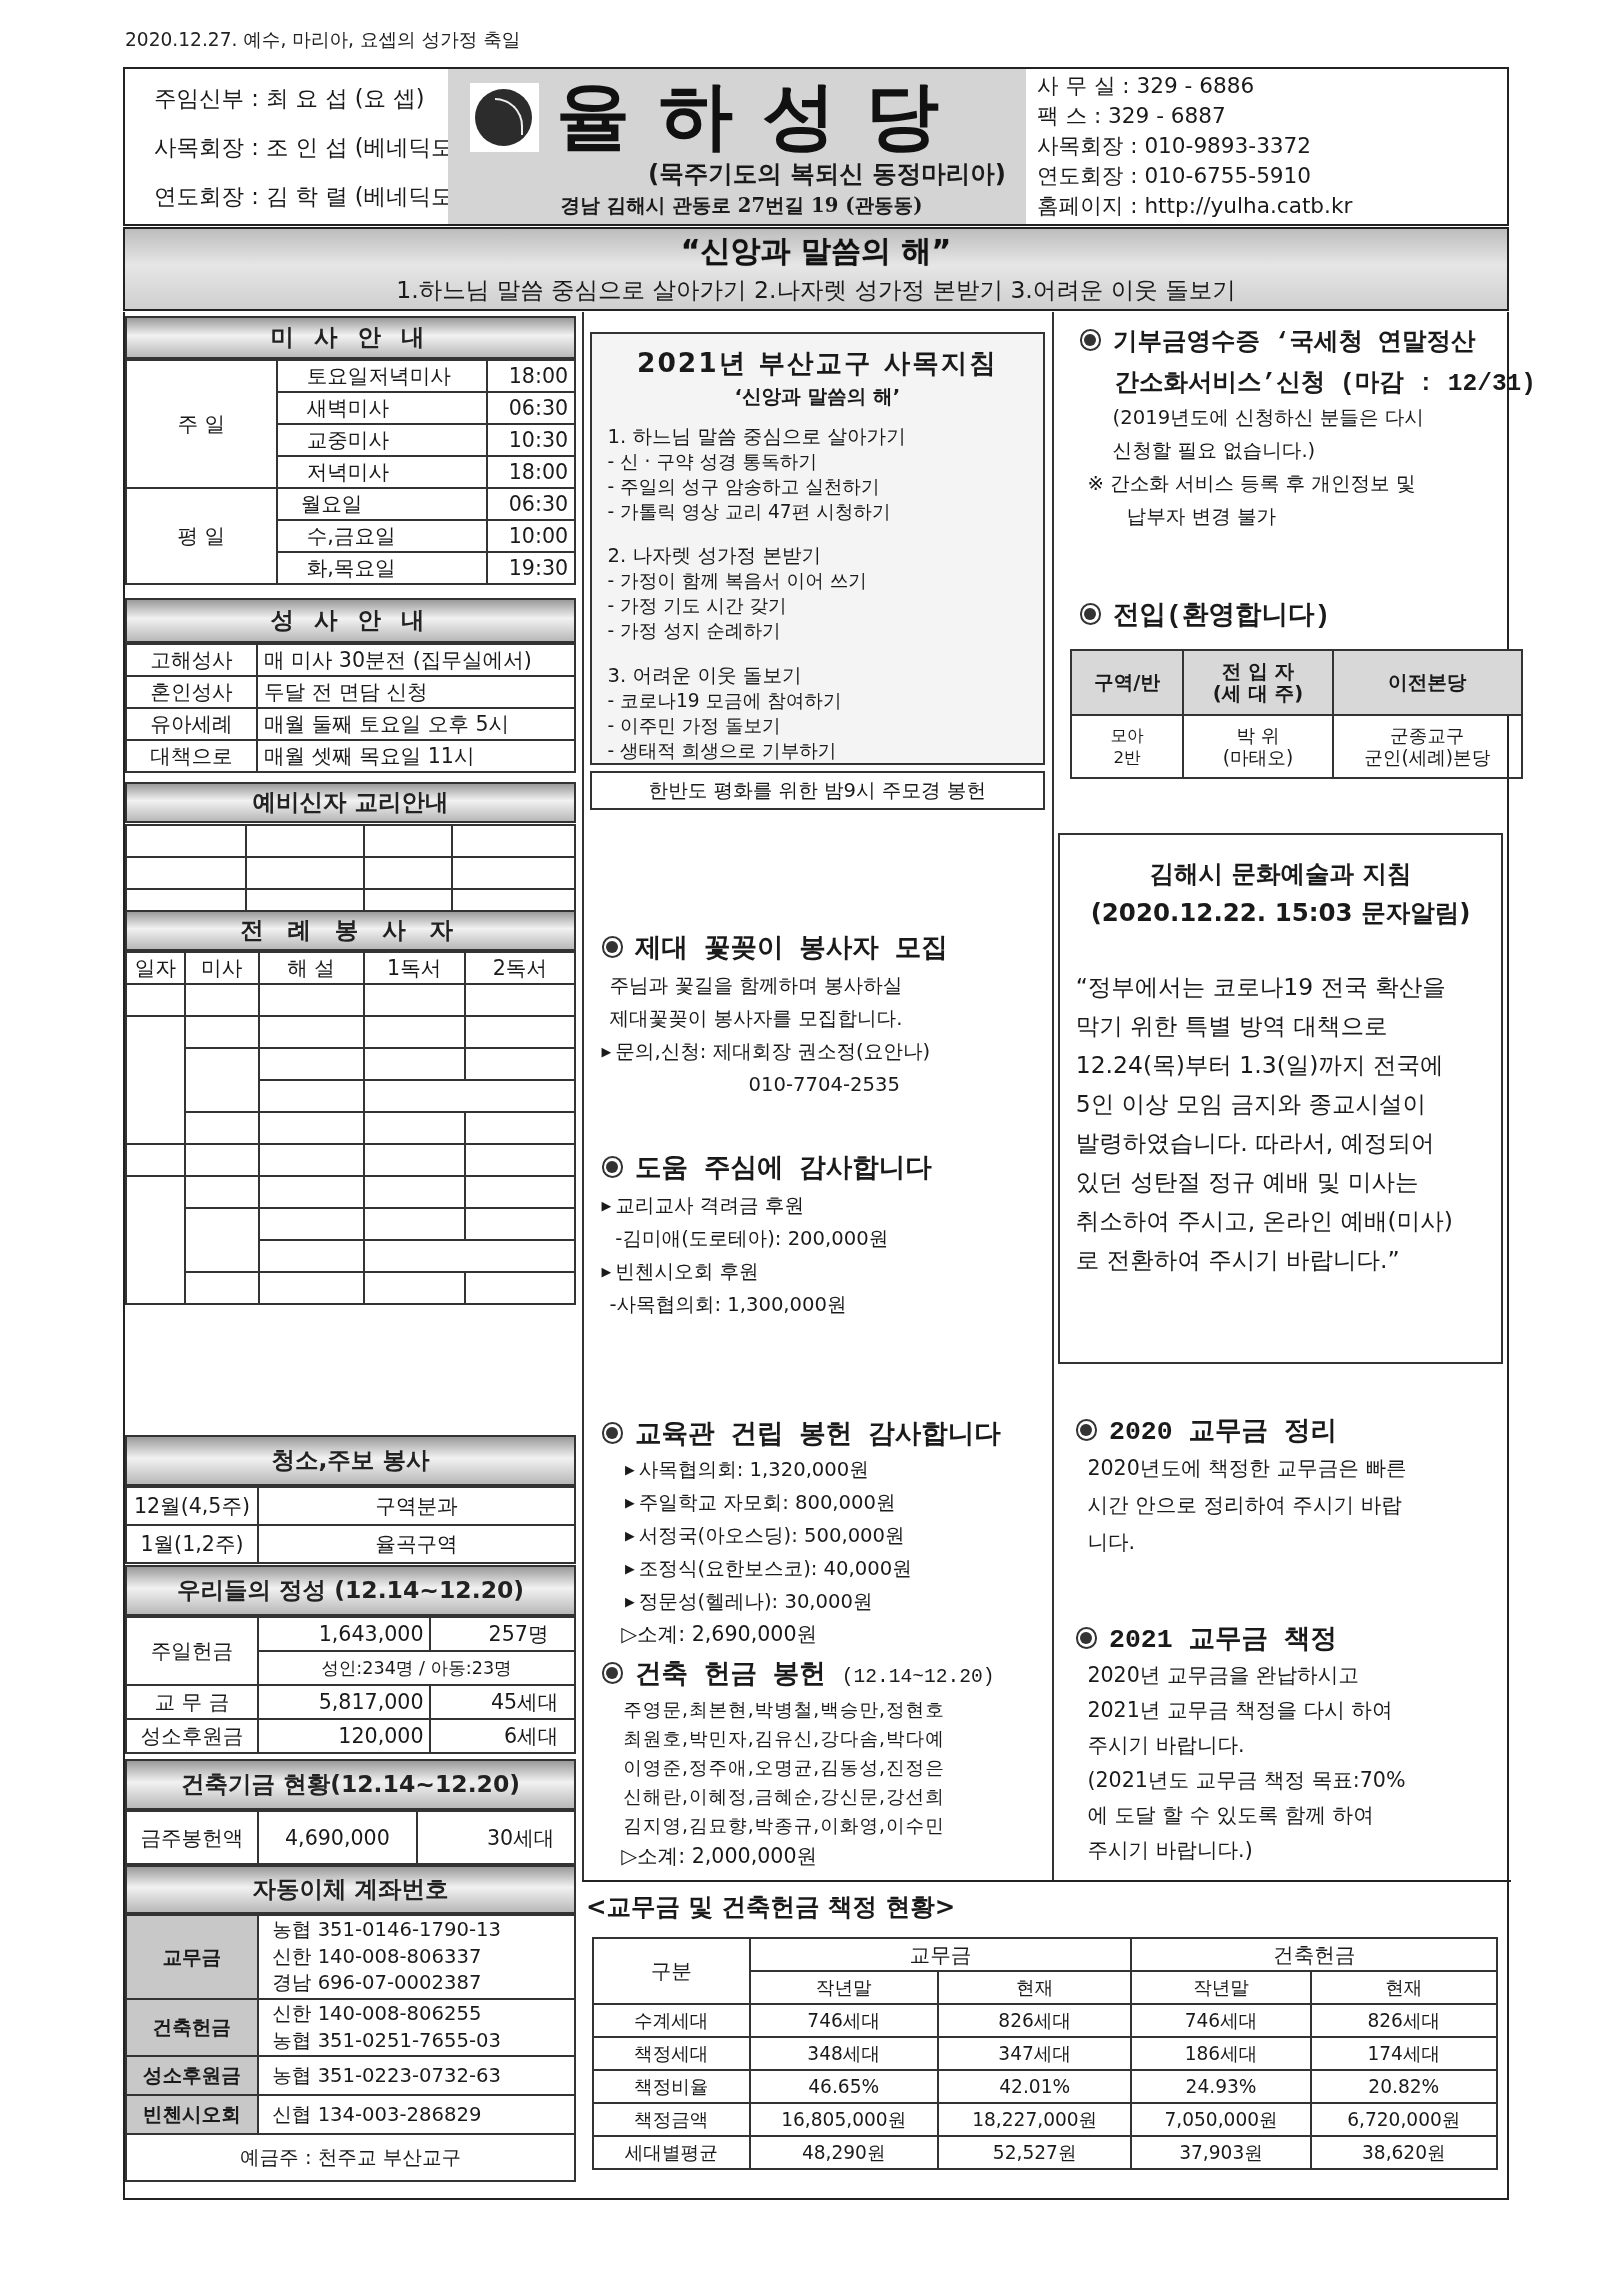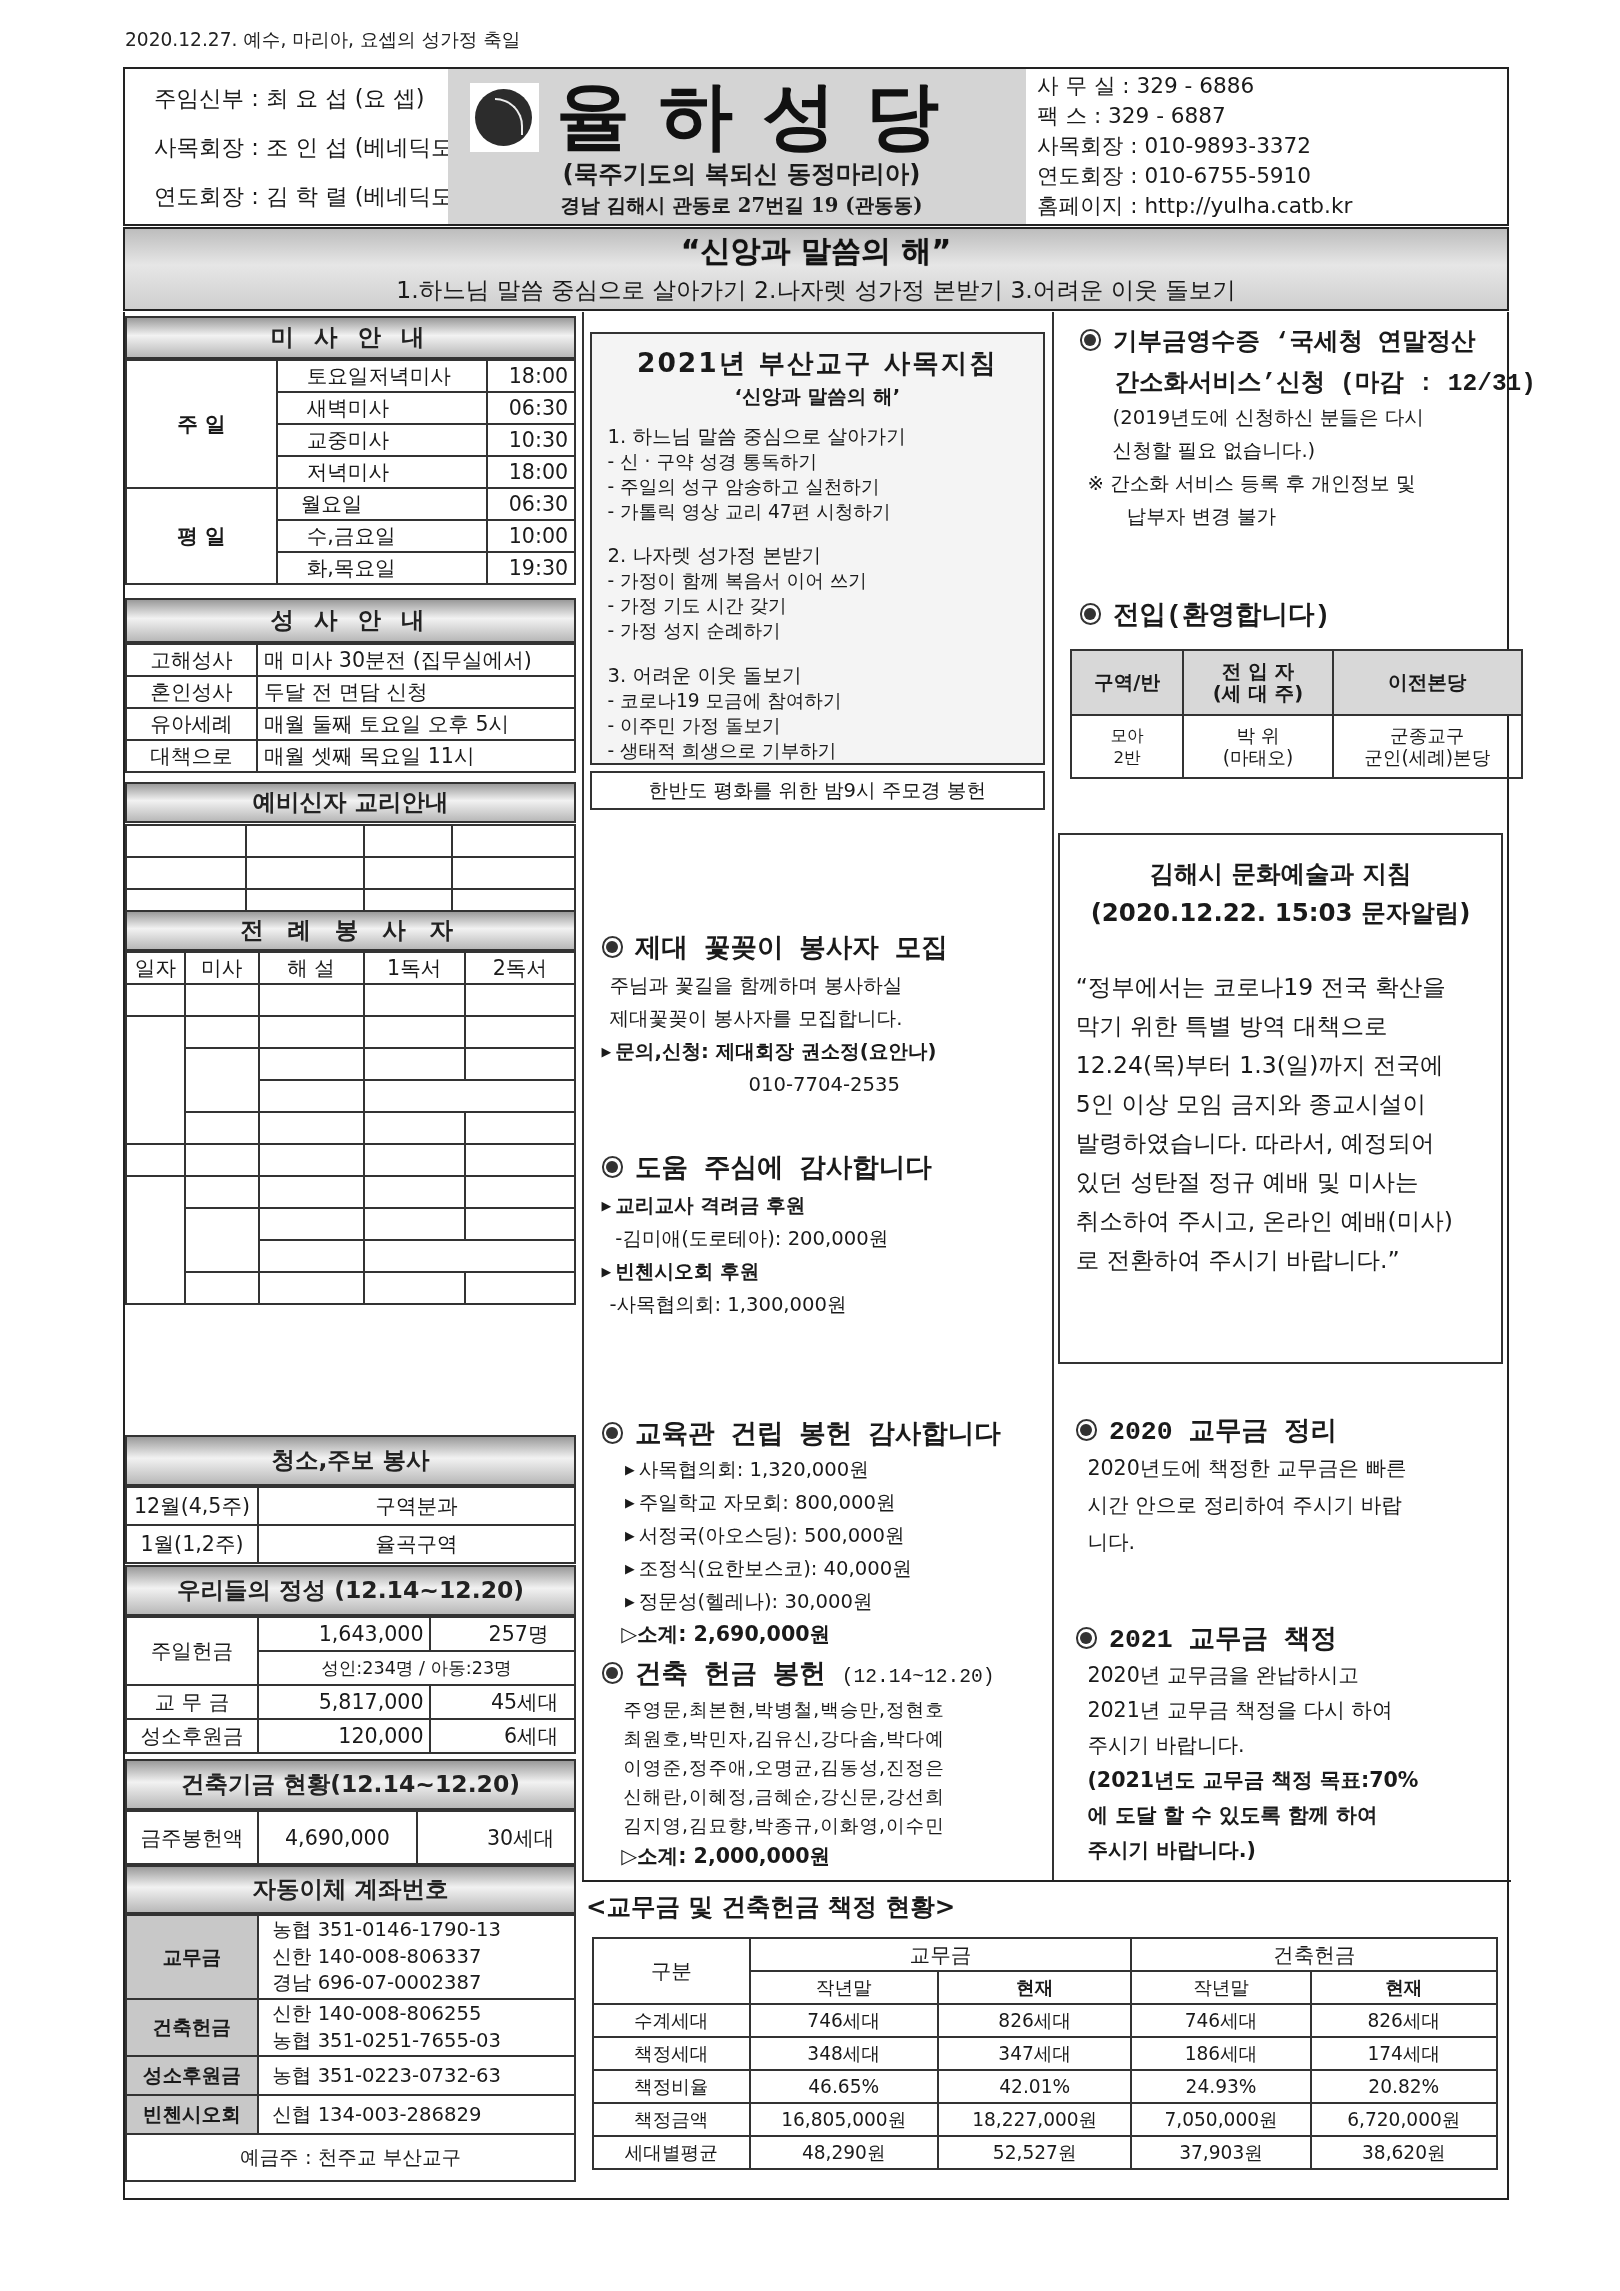--- a/index.html
+++ b/index.html
@@ -8,21 +8,21 @@
   .topline{left:125px;top:27.4px;font-size:18.6px;color:#222;}
   
   .hdr{left:123px;top:67px;width:1386px;height:159px;border:2.9px solid #222;background:#fff;}
   .hdr-left{left:0;top:0;width:333px;height:100%;padding:9.8px 0 0 29px;}
   .hdr-left .row{font-size:22.5px;height:49px;line-height:39px;white-space:nowrap;}
   .hdr-center{left:323px;top:0;width:578px;height:100%;background:#d4d4d4;}
   .logo{left:21.6px;top:13.7px;width:69px;height:69px;background:#fff;}
   .logo-c{left:5.9px;top:5.9px;width:57px;height:57px;border-radius:50%;background:#2c2c2c;}
   .logo-c::after{content:"";position:absolute;left:19.6px;top:9.8px;width:25.5px;height:35px;border-right:2px solid #eee;border-top:2px solid #eee;border-radius:0 29px 0 0;}
   .ch-name{left:108px;top:2px;width:412px;text-align:center;font-size:74px;font-weight:bold;letter-spacing:29px;line-height:88px;color:#111;}
-  .ch-sub{left:29px;top:88px;width:529px;text-align:center;font-size:24.5px;font-weight:bold;}
+  .ch-sub{left:29px;top:88px;width:529px;text-align:right;font-size:24.5px;font-weight:bold;}
   .ch-addr{left:29px;top:123px;width:529px;text-align:center;font-size:19.6px;font-weight:bold;font-family:"DejaVu Serif",serif;}
   .hdr-right{left:912px;top:2px;width:470px;}
   .hdr-right .row{font-size:21.6px;height:30px;line-height:30px;white-space:nowrap;}
   
   .theme{left:123px;top:227px;width:1386px;height:84px;border:2.9px solid #222;background:linear-gradient(#bdbdbd,#e6e6e6 45%,#cfcfcf);}
   .theme-t{left:0;top:2px;width:100%;text-align:center;font-size:30px;font-weight:bold;color:#111;text-shadow:0 0 1px #666;}
   .theme-s{left:0;top:45px;width:100%;text-align:center;font-size:23.5px;}
   
   .frame{left:123px;top:312px;width:1386px;height:1888px;border:2.9px solid #222;border-top:none;}
   
@@ -40,21 +40,21 @@
   .pbox .t1{position:absolute;left:0;top:11.8px;width:100%;text-align:center;font-size:26.5px;font-weight:bold;letter-spacing:2px;}
   .pbox .t2{position:absolute;left:0;top:49px;width:100%;text-align:center;font-size:19.6px;font-weight:bold;}
   .pbox .body{position:absolute;left:15.7px;top:90px;width:431px;font-size:18.6px;line-height:25px;}
   .pbox .h{font-size:19.6px;font-weight:500;}
   .pbox .gap{height:19.6px;}
   .peace{left:7.8px;top:459px;width:455px;height:39px;border:2px solid #333;text-align:center;font-size:19.6px;line-height:35px;}
   .sec-h{font-size:26.5px;font-weight:bold;white-space:nowrap;font-family:Liberation Mono, monospace;}
   .bull{display:inline-block;width:17.6px;height:17.6px;border:2px solid #333;border-radius:50%;position:relative;vertical-align:-2px;margin-right:11.8px;}
   .bull::after{content:"";position:absolute;left:2.9px;top:2.9px;width:11.8px;height:11.8px;border-radius:50%;background:#333;}
   .txt{font-size:19.6px;line-height:33px;white-space:nowrap;}
-  .b{font-weight:bold;}
+  .b{font-weight:normal;}
   .tri{font-size:12.7px;margin-right:3.9px;vertical-align:2px;}
   
   .rc{left:933px;top:0;width:453px;}
   .tt{position:absolute;font-size:18.6px;border-collapse:collapse;}
   .tt td{border:2px solid #333;text-align:center;line-height:21.6px;}
   .mbox{left:0;top:521px;width:445px;height:531px;border:2px solid #333;}
   .mbox .t{position:absolute;left:0;width:100%;text-align:center;font-size:24.5px;font-weight:bold;}
   .mbox .q{position:absolute;left:15.7px;top:133px;width:421px;font-size:23.5px;line-height:39px;}
   
   .bt-title{left:461px;top:1588px;font-size:24.5px;font-weight:bold;}

